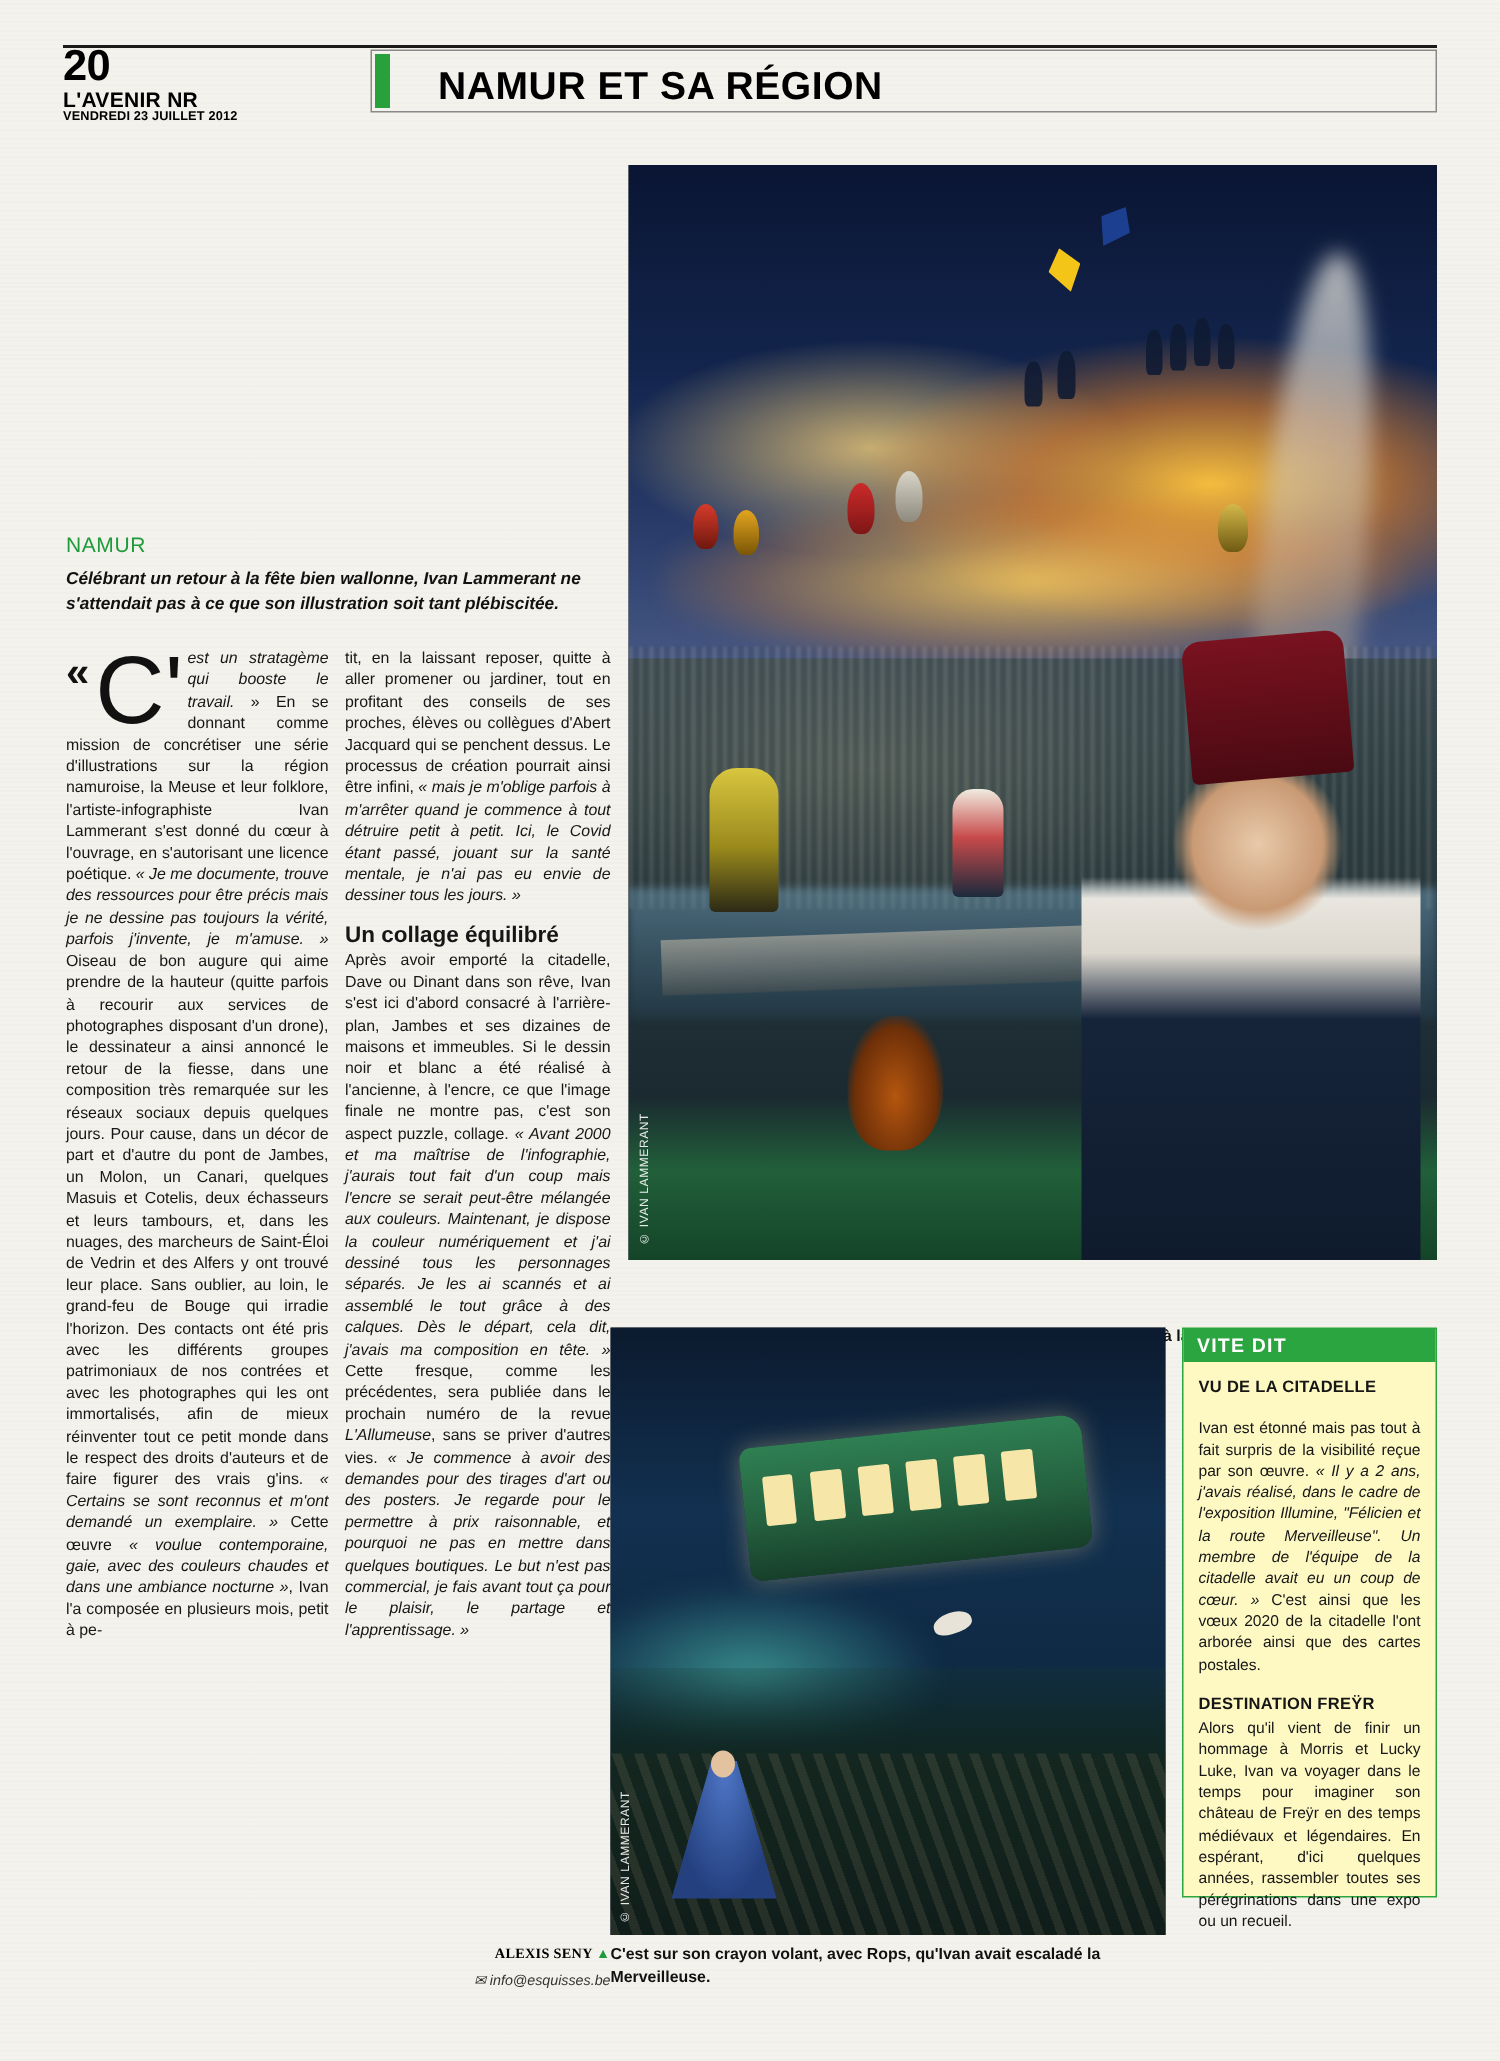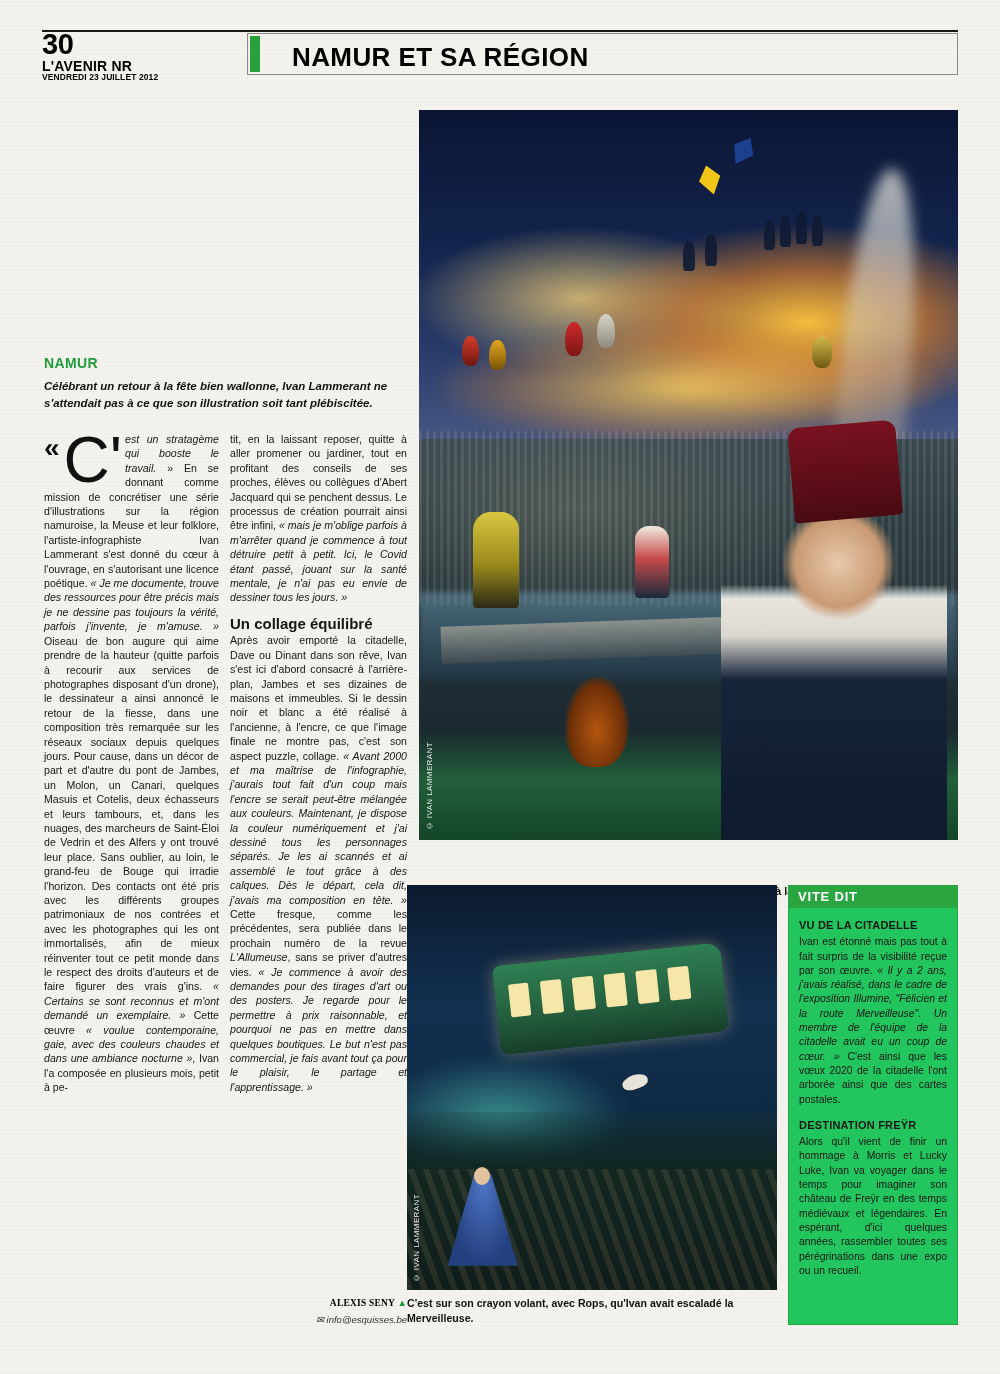--- a/index.html
+++ b/index.html
@@ -107,21 +107,21 @@
     line-height: 56px;
     font-weight: normal;
     letter-spacing: -0.9px;
     color: #141414;
   }
   .kicker {
     position: absolute;
     left: 44px;
     top: 355px;
     font-size: 14px;
-    font-weight: bold;
+    font-weight: normal;
     color: #1f9b3c;
     letter-spacing: 0.4px;
   }
   .standfirst {
     position: absolute;
     left: 44px;
     top: 378px;
     width: 365px;
     font-size: 11.5px;
     line-height: 17px;
@@ -226,24 +226,24 @@
   }
   .cap-main { left: 419px; top: 848px; width: 539px; margin-top: 36px; }
   .cap-tram { left: 407px; top: 1296px; width: 370px; }
 
   
   .vitedit {
     position: absolute;
     left: 788px;
     top: 885px;
     width: 170px;
-    height: 440px;
+    height: 380px;
     border: 1px solid #2aa53f;
     box-sizing: border-box;
-    background: #22c55e;
+    background: #fef9c3;
   }
   .vd-header {
     height: 22px;
     background: #2aa53f;
     color: #fff;
     font-size: 13px;
     font-weight: bold;
     letter-spacing: 0.8px;
     padding: 3px 0 0 9px;
     box-sizing: border-box;
@@ -252,21 +252,21 @@
     padding: 10px 10px 0 10px;
     font-size: 10.4px;
     line-height: 14.3px;
     text-align: justify;
     color: #161616;
   }
   .vd-title {
     font-weight: bold;
     font-size: 11px;
     letter-spacing: 0.2px;
-    margin-bottom: 3px;
+    margin-bottom: 14px;
   }
   .vd-title2 {
     font-weight: bold;
     font-size: 11px;
     letter-spacing: 0.2px;
     margin: 11px 0 3px 0;
   }
   .footer-nr {
     position: absolute;
     left: 0;
@@ -406,21 +406,21 @@
   }
 </style>
 </head>
 <body>
 
 <div class="page">
 
   <div class="masthead">
     <div class="mh-rule-top"></div>
     <div class="mh-pagenum">
-      <div class="num">30</div>
+      <div class="num">20</div>
       <div class="paper">L'AVENIR NR</div>
       <div class="date">VENDREDI 23 JUILLET 2012</div>
     </div>
     <div class="mh-box"></div>
     <div class="mh-greenbar"></div>
     <div class="mh-title">NAMUR ET SA RÉGION</div>
   </div>
 
   <div class="kicker">NAMUR</div>
   <div class="standfirst">Célébrant un retour à la fête bien wallonne, Ivan Lammerant ne s'attendait pas à ce que son illustration soit tant plébiscitée.</div>

